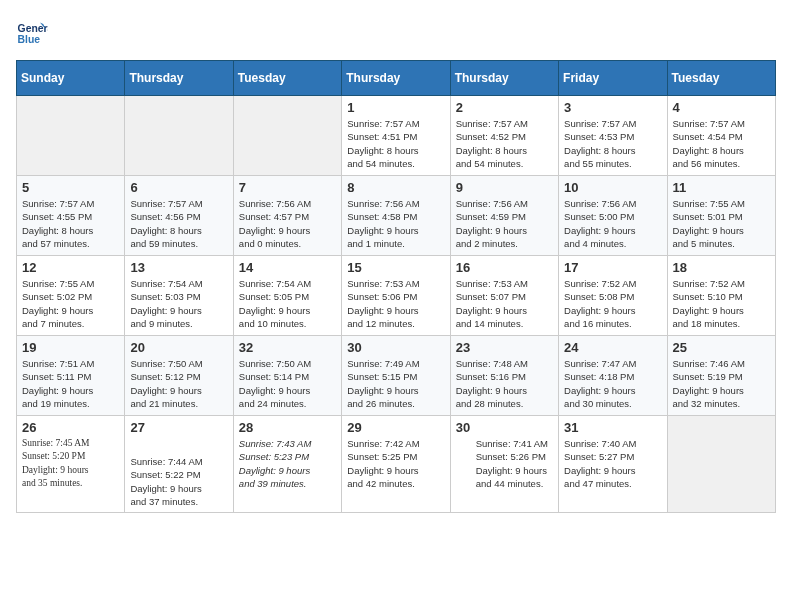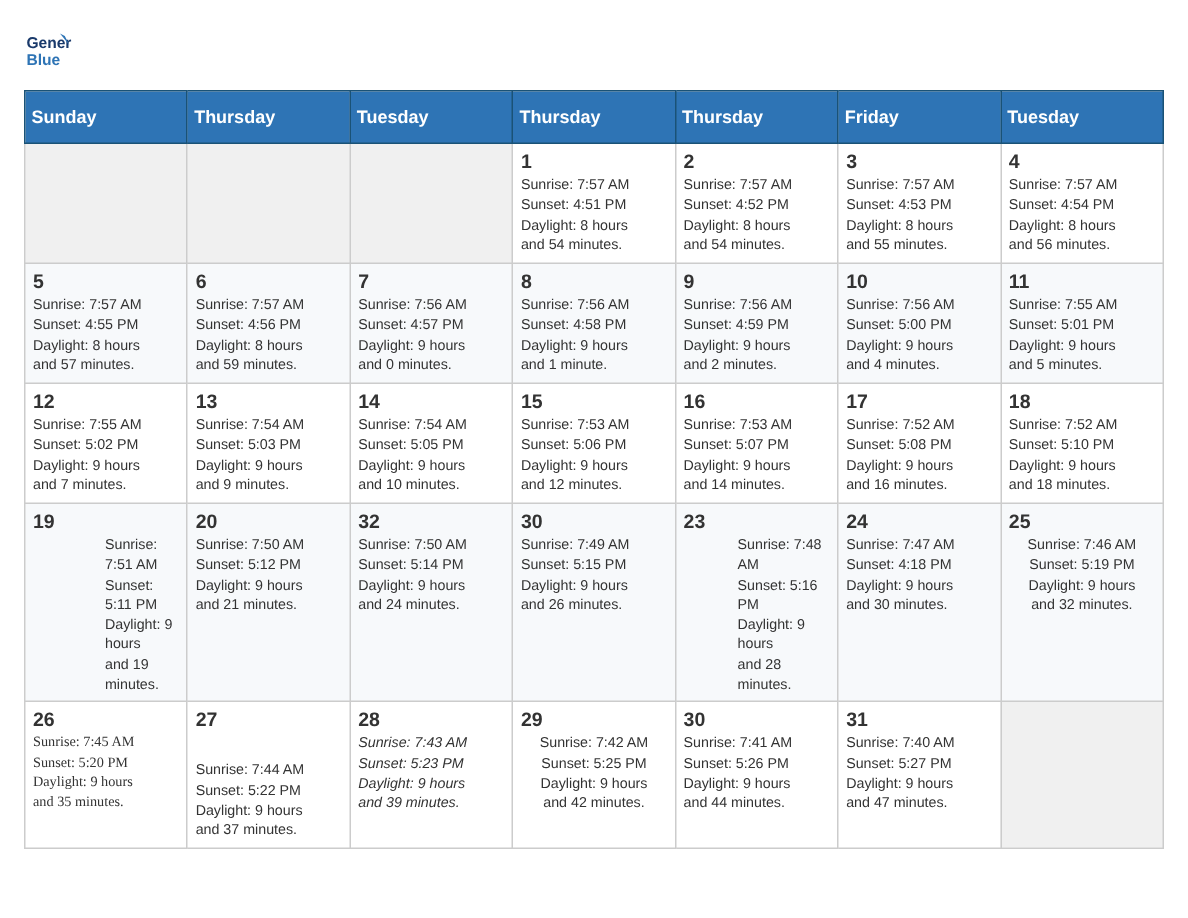--- a/index.html
+++ b/index.html
@@ -245,21 +245,21 @@
           <div class="day-number">18</div>
           <div class="day-detail" style="white-space: pre-line;">Sunrise: 7:52 AM
 Sunset: 5:10 PM
 Daylight: 9 hours
 and 18 minutes.</div>
         </td>
       </tr>
       <tr>
         <td>
           <div class="day-number">19</div>
-          <div class="day-detail" style="white-space: pre-line; margin-left: 48px;">Sunrise: 7:51 AM
+          <div class="day-detail" style="white-space: pre-line;">Sunrise: 7:51 AM
 Sunset: 5:11 PM
 Daylight: 9 hours
 and 19 minutes.</div>
         </td>
         <td>
           <div class="day-number">20</div>
           <div class="day-detail" style="white-space: pre-line;">Sunrise: 7:50 AM
 Sunset: 5:12 PM
 Daylight: 9 hours
 and 21 minutes.</div>
@@ -273,35 +273,35 @@
         </td>
         <td>
           <div class="day-number">30</div>
           <div class="day-detail" style="white-space: pre-line;">Sunrise: 7:49 AM
 Sunset: 5:15 PM
 Daylight: 9 hours
 and 26 minutes.</div>
         </td>
         <td>
           <div class="day-number">23</div>
-          <div class="day-detail" style="white-space: pre-line; margin-left: 36px;">Sunrise: 7:48 AM
+          <div class="day-detail" style="white-space: pre-line;">Sunrise: 7:48 AM
 Sunset: 5:16 PM
 Daylight: 9 hours
 and 28 minutes.</div>
         </td>
         <td>
           <div class="day-number">24</div>
           <div class="day-detail" style="white-space: pre-line;">Sunrise: 7:47 AM
 Sunset: 4:18 PM
 Daylight: 9 hours
 and 30 minutes.</div>
         </td>
         <td>
           <div class="day-number">25</div>
-          <div class="day-detail" style="white-space: pre-line; text-align: center;">Sunrise: 7:46 AM
+          <div class="day-detail" style="white-space: pre-line;">Sunrise: 7:46 AM
 Sunset: 5:19 PM
 Daylight: 9 hours
 and 32 minutes.</div>
         </td>
       </tr>
       <tr>
         <td>
           <div class="day-number">26</div>
           <div class="day-detail" style="white-space: pre-line; font-family: Liberation Serif, serif;">Sunrise: 7:45 AM
 Sunset: 5:20 PM
@@ -317,28 +317,28 @@
         </td>
         <td>
           <div class="day-number">28</div>
           <div class="day-detail" style="white-space: pre-line; font-style: italic;">Sunrise: 7:43 AM
 Sunset: 5:23 PM
 Daylight: 9 hours
 and 39 minutes.</div>
         </td>
         <td>
           <div class="day-number">29</div>
-          <div class="day-detail" style="white-space: pre-line; text-align: center;">Sunrise: 7:42 AM
+          <div class="day-detail" style="white-space: pre-line;">Sunrise: 7:42 AM
 Sunset: 5:25 PM
 Daylight: 9 hours
 and 42 minutes.</div>
         </td>
         <td>
           <div class="day-number">30</div>
-          <div class="day-detail" style="white-space: pre-line;">Sunrise: 7:41 AM
+          <div class="day-detail" style="white-space: pre-line; margin-left: 20px;">Sunrise: 7:41 AM
 Sunset: 5:26 PM
 Daylight: 9 hours
 and 44 minutes.</div>
         </td>
         <td>
           <div class="day-number">31</div>
           <div class="day-detail" style="white-space: pre-line;">Sunrise: 7:40 AM
 Sunset: 5:27 PM
 Daylight: 9 hours
 and 47 minutes.</div>

